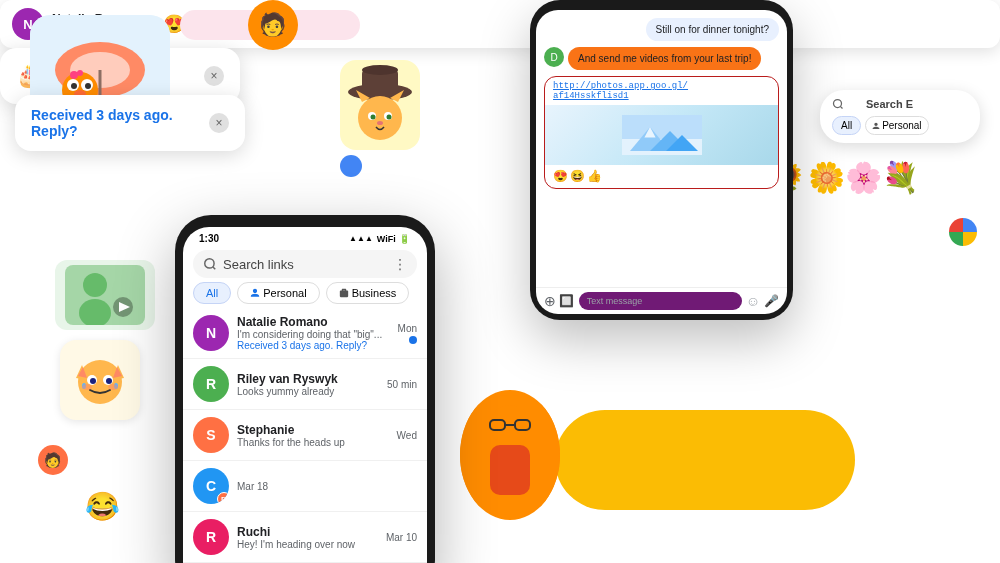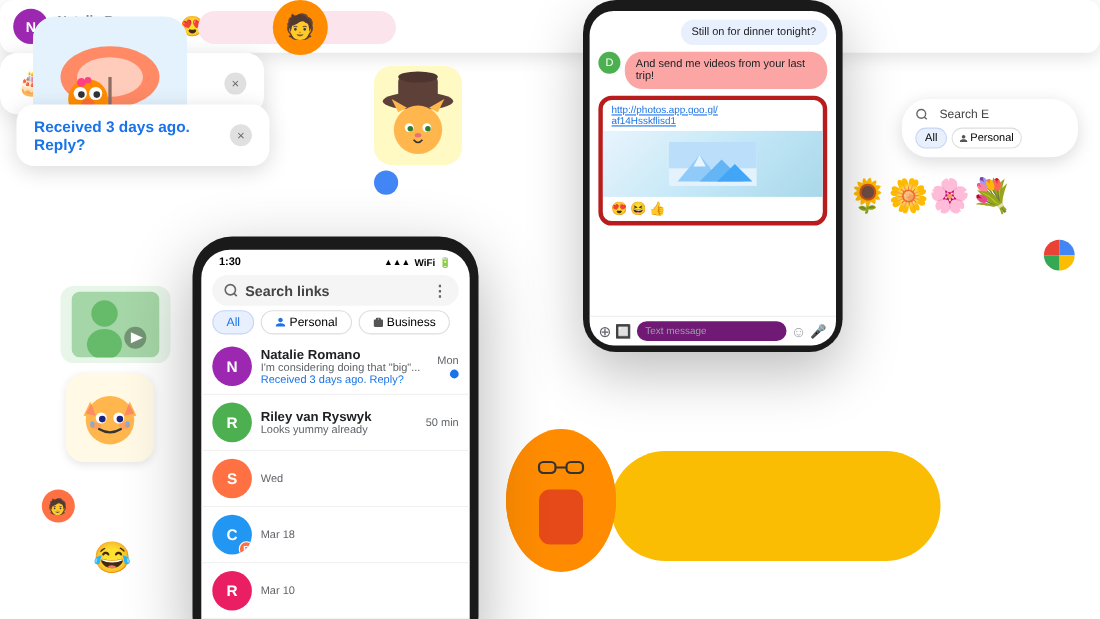--- a/index.html
+++ b/index.html
@@ -53,21 +53,21 @@
       align-items: center;
       margin: 4px 10px;
       background: #f5f5f5;
       border-radius: 20px;
       padding: 6px 10px;
       gap: 6px;
     }
     .phone-search-bar span {
       font-size: 13px;
       color: #444;
-      font-weight: 700;
+      font-weight: 400;
       text-align: right;
     }
     .phone-tabs {
       display: flex;
       margin: 4px 10px;
       gap: 6px;
     }
     .tab-pill {
       padding: 4px 12px;
       border-radius: 20px;
@@ -140,21 +140,21 @@
       height: 8px;
       background: #1a73e8;
       border-radius: 50%;
     }
 
     
     .phone-chat {
       position: absolute;
       left: 530px;
       top: 0px;
-      width: 236px;
+      width: 263px;
       height: 320px;
       background: #1a1a1a;
       border-radius: 30px;
       box-shadow: 0 20px 50px rgba(0,0,0,0.25);
       overflow: hidden;
       z-index: 8;
     }
     .phone-chat-inner {
       background: #fff;
       margin: 10px 6px 6px 6px;
@@ -166,36 +166,37 @@
     }
     .chat-body {
       flex: 1;
       padding: 8px;
       display: flex;
       flex-direction: column;
       gap: 6px;
       overflow: hidden;
     }
     .chat-bubble {
-      background: #fca5a5;
+      background: #f97316;
       border-radius: 16px;
       padding: 6px 10px;
       font-size: 10px;
       color: #202124;
       max-width: 90%;
     }
     .chat-bubble.right {
       background: #e8f0fe;
       align-self: flex-end;
     }
     .chat-link-card {
-      border: 4px solid #b91c1c;
+      border: 1px solid #b91c1c;
       border-radius: 12px;
       overflow: hidden;
       font-size: 9px;
+      font-family: Liberation Mono, monospace;
     }
     .chat-link-url {
       padding: 4px 8px;
       color: #1a73e8;
       text-decoration: underline;
     }
     .chat-image-placeholder {
       width: 100%;
       height: 60px;
       background: linear-gradient(135deg, #e8f4fd 0%, #c5e8f7 50%, #a8d8ea 100%);
@@ -299,22 +300,23 @@
       width: 160px;
       background: #fff;
       border-radius: 24px;
       box-shadow: 0 4px 16px rgba(0,0,0,0.15);
       padding: 8px 12px;
       z-index: 12;
     }
     .search-bar-top {
       display: flex;
       align-items: center;
-      gap: 10px;
+      gap: 22px;
       margin-bottom: 6px;
+      font-weight: bold;
     }
     .search-tabs {
       display: flex;
       gap: 4px;
     }
     .search-tab {
       padding: 3px 8px;
       border-radius: 12px;
       font-size: 10px;
       border: 1px solid #ddd;
@@ -708,37 +710,45 @@
           <div class="contact-name">Riley van Ryswyk</div>
           <div class="contact-msg">Looks yummy already</div>
         </div>
         <div class="contact-time">
           <span>50 min</span>
         </div>
       </div>
 
       <div class="contact-item">
         <div class="contact-avatar" style="background:#ff7043;">S</div>
+        <div class="contact-info">
+          <div class="contact-name">Stephanie</div>
+          <div class="contact-msg">Thanks for the heads up</div>
+        </div>
         <div class="contact-time">
           <span>Wed</span>
         </div>
       </div>
 
       <div class="contact-item">
         <div class="contact-avatar" style="background:#2196f3; position:relative;">
           C
           <div style="position:absolute; bottom:-2px; right:-2px; width:14px; height:14px; border-radius:50%; background:#ff7043; display:flex; align-items:center; justify-content:center; font-size:8px; border:1px solid #fff;">R</div>
         </div>
         <div class="contact-time">
           <span>Mar 18</span>
         </div>
       </div>
 
       <div class="contact-item">
         <div class="contact-avatar" style="background:#e91e63;">R</div>
+        <div class="contact-info">
+          <div class="contact-name">Ruchi</div>
+          <div class="contact-msg">Hey! I'm heading over now</div>
+        </div>
         <div class="contact-time">
           <span>Mar 10</span>
         </div>
       </div>
 
     </div>
   </div>
 </div>
 
 <div class="phone-chat">

